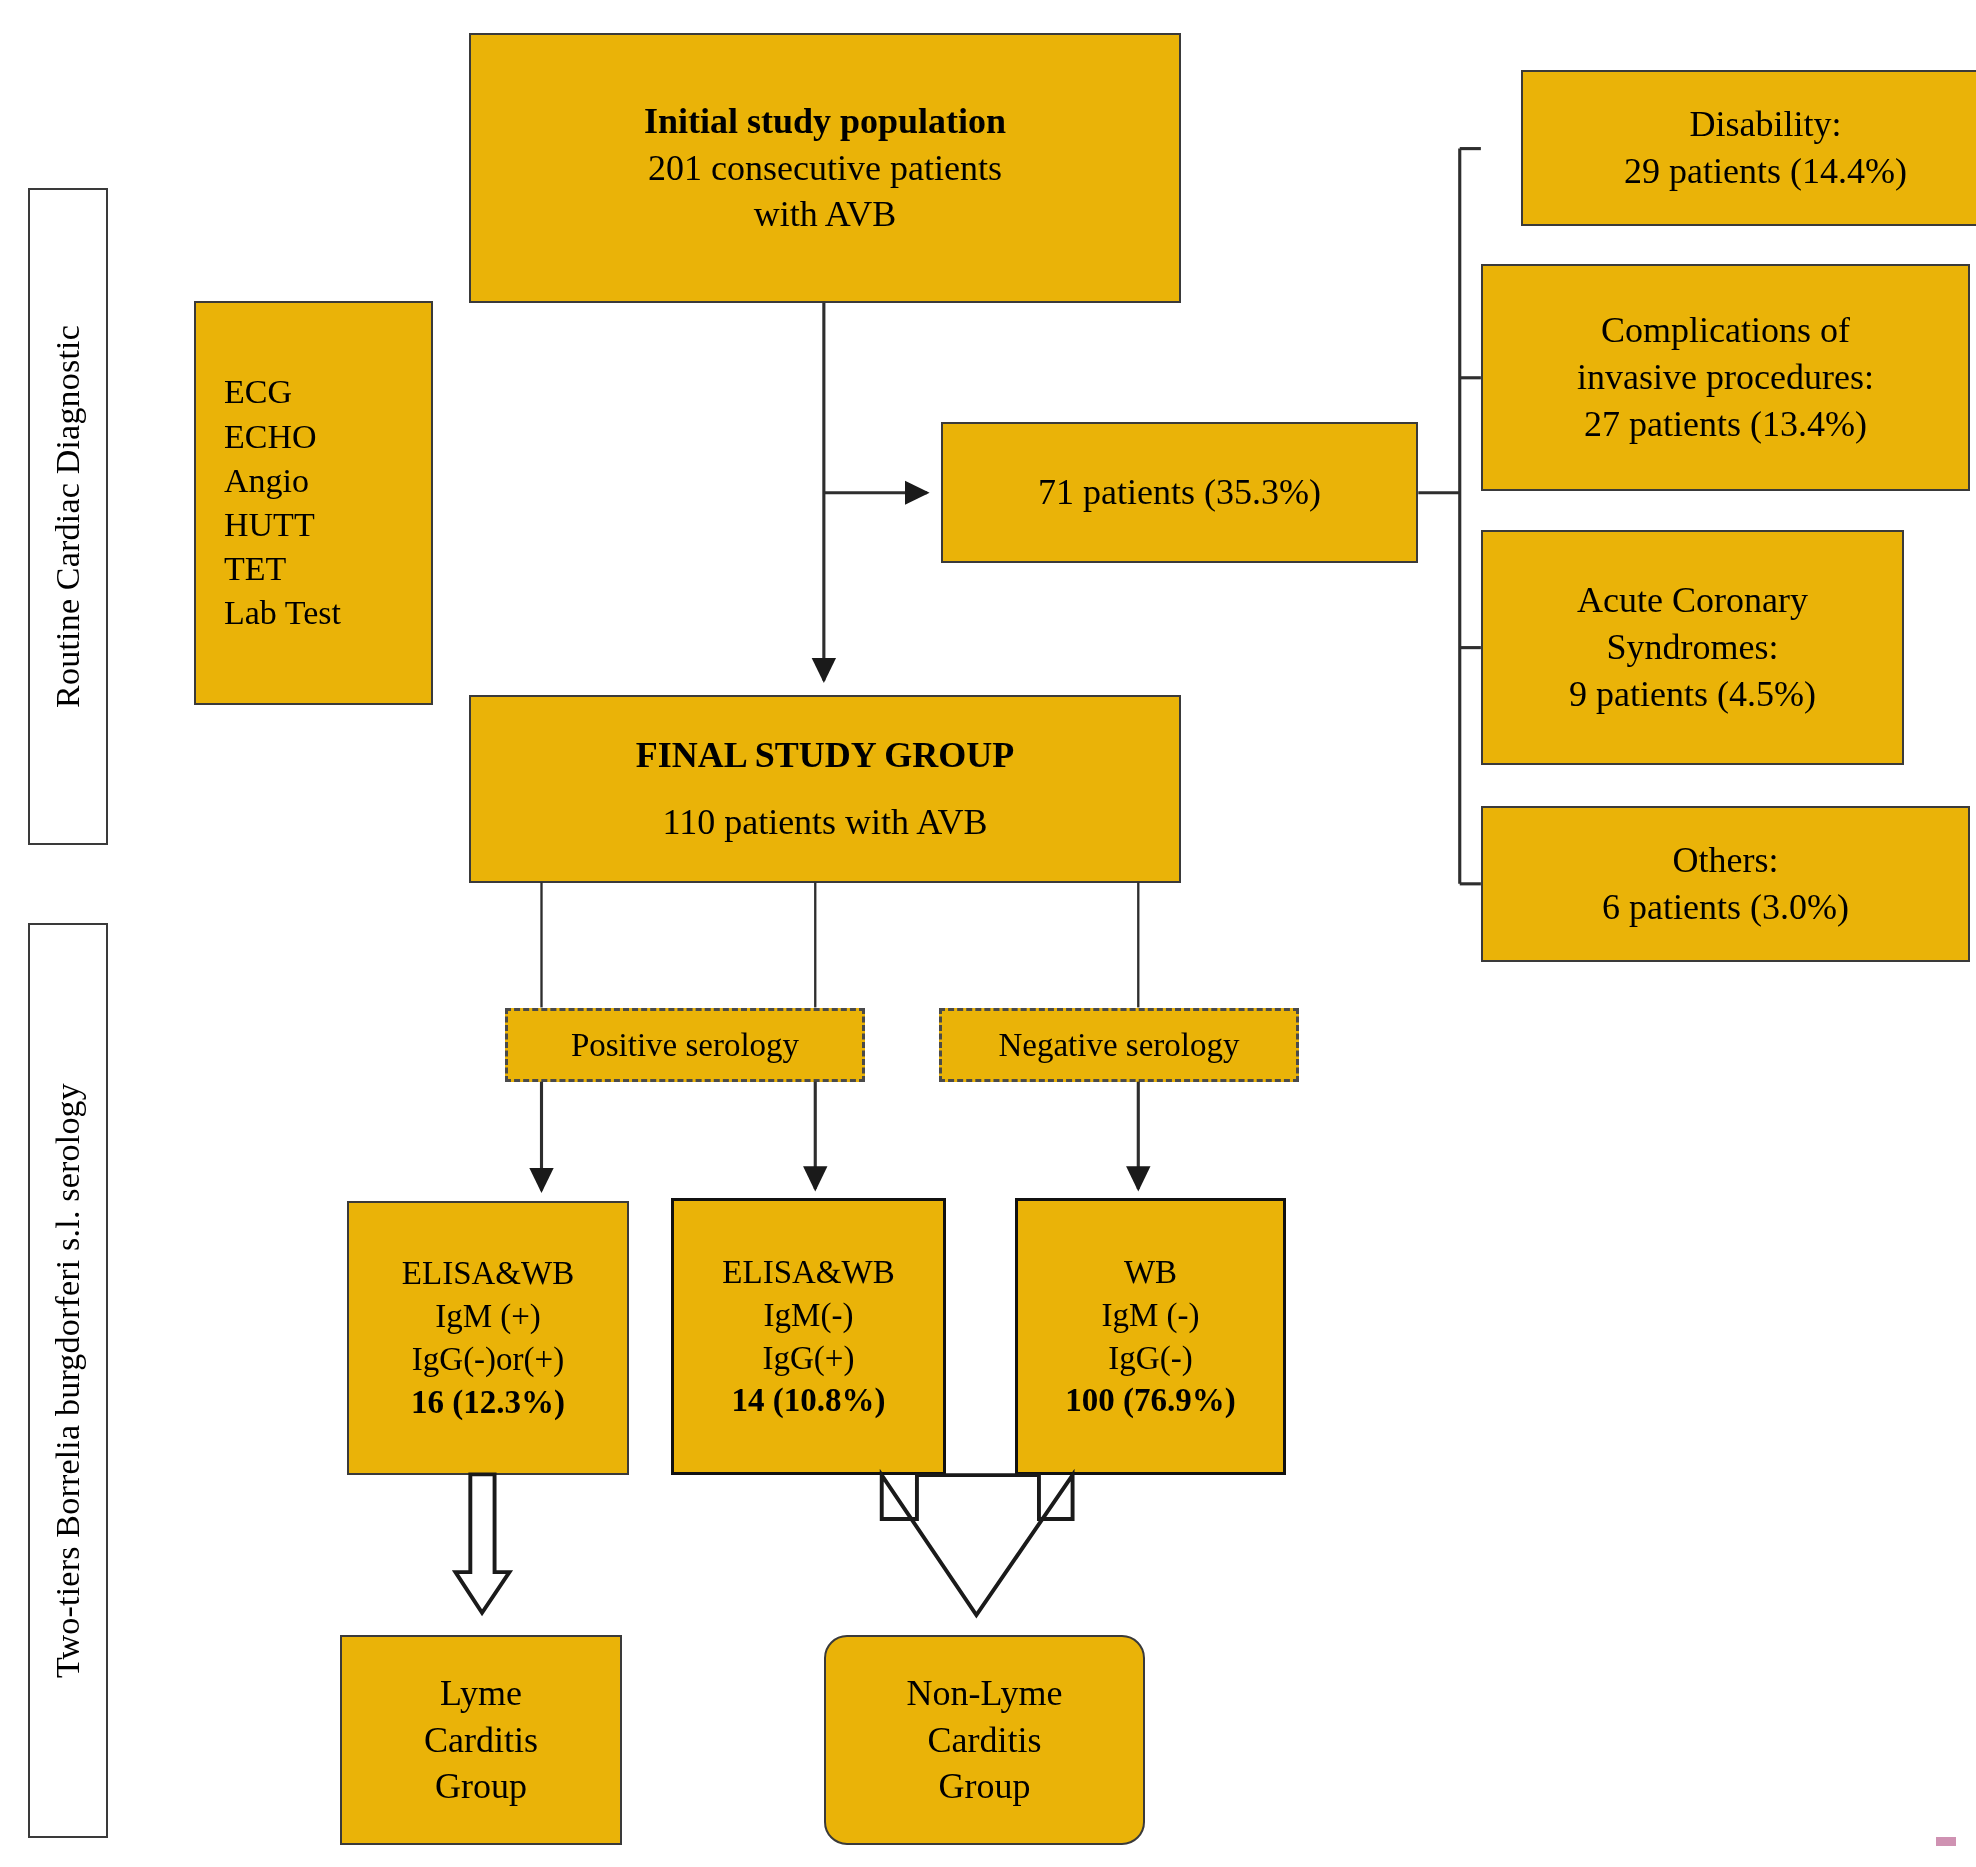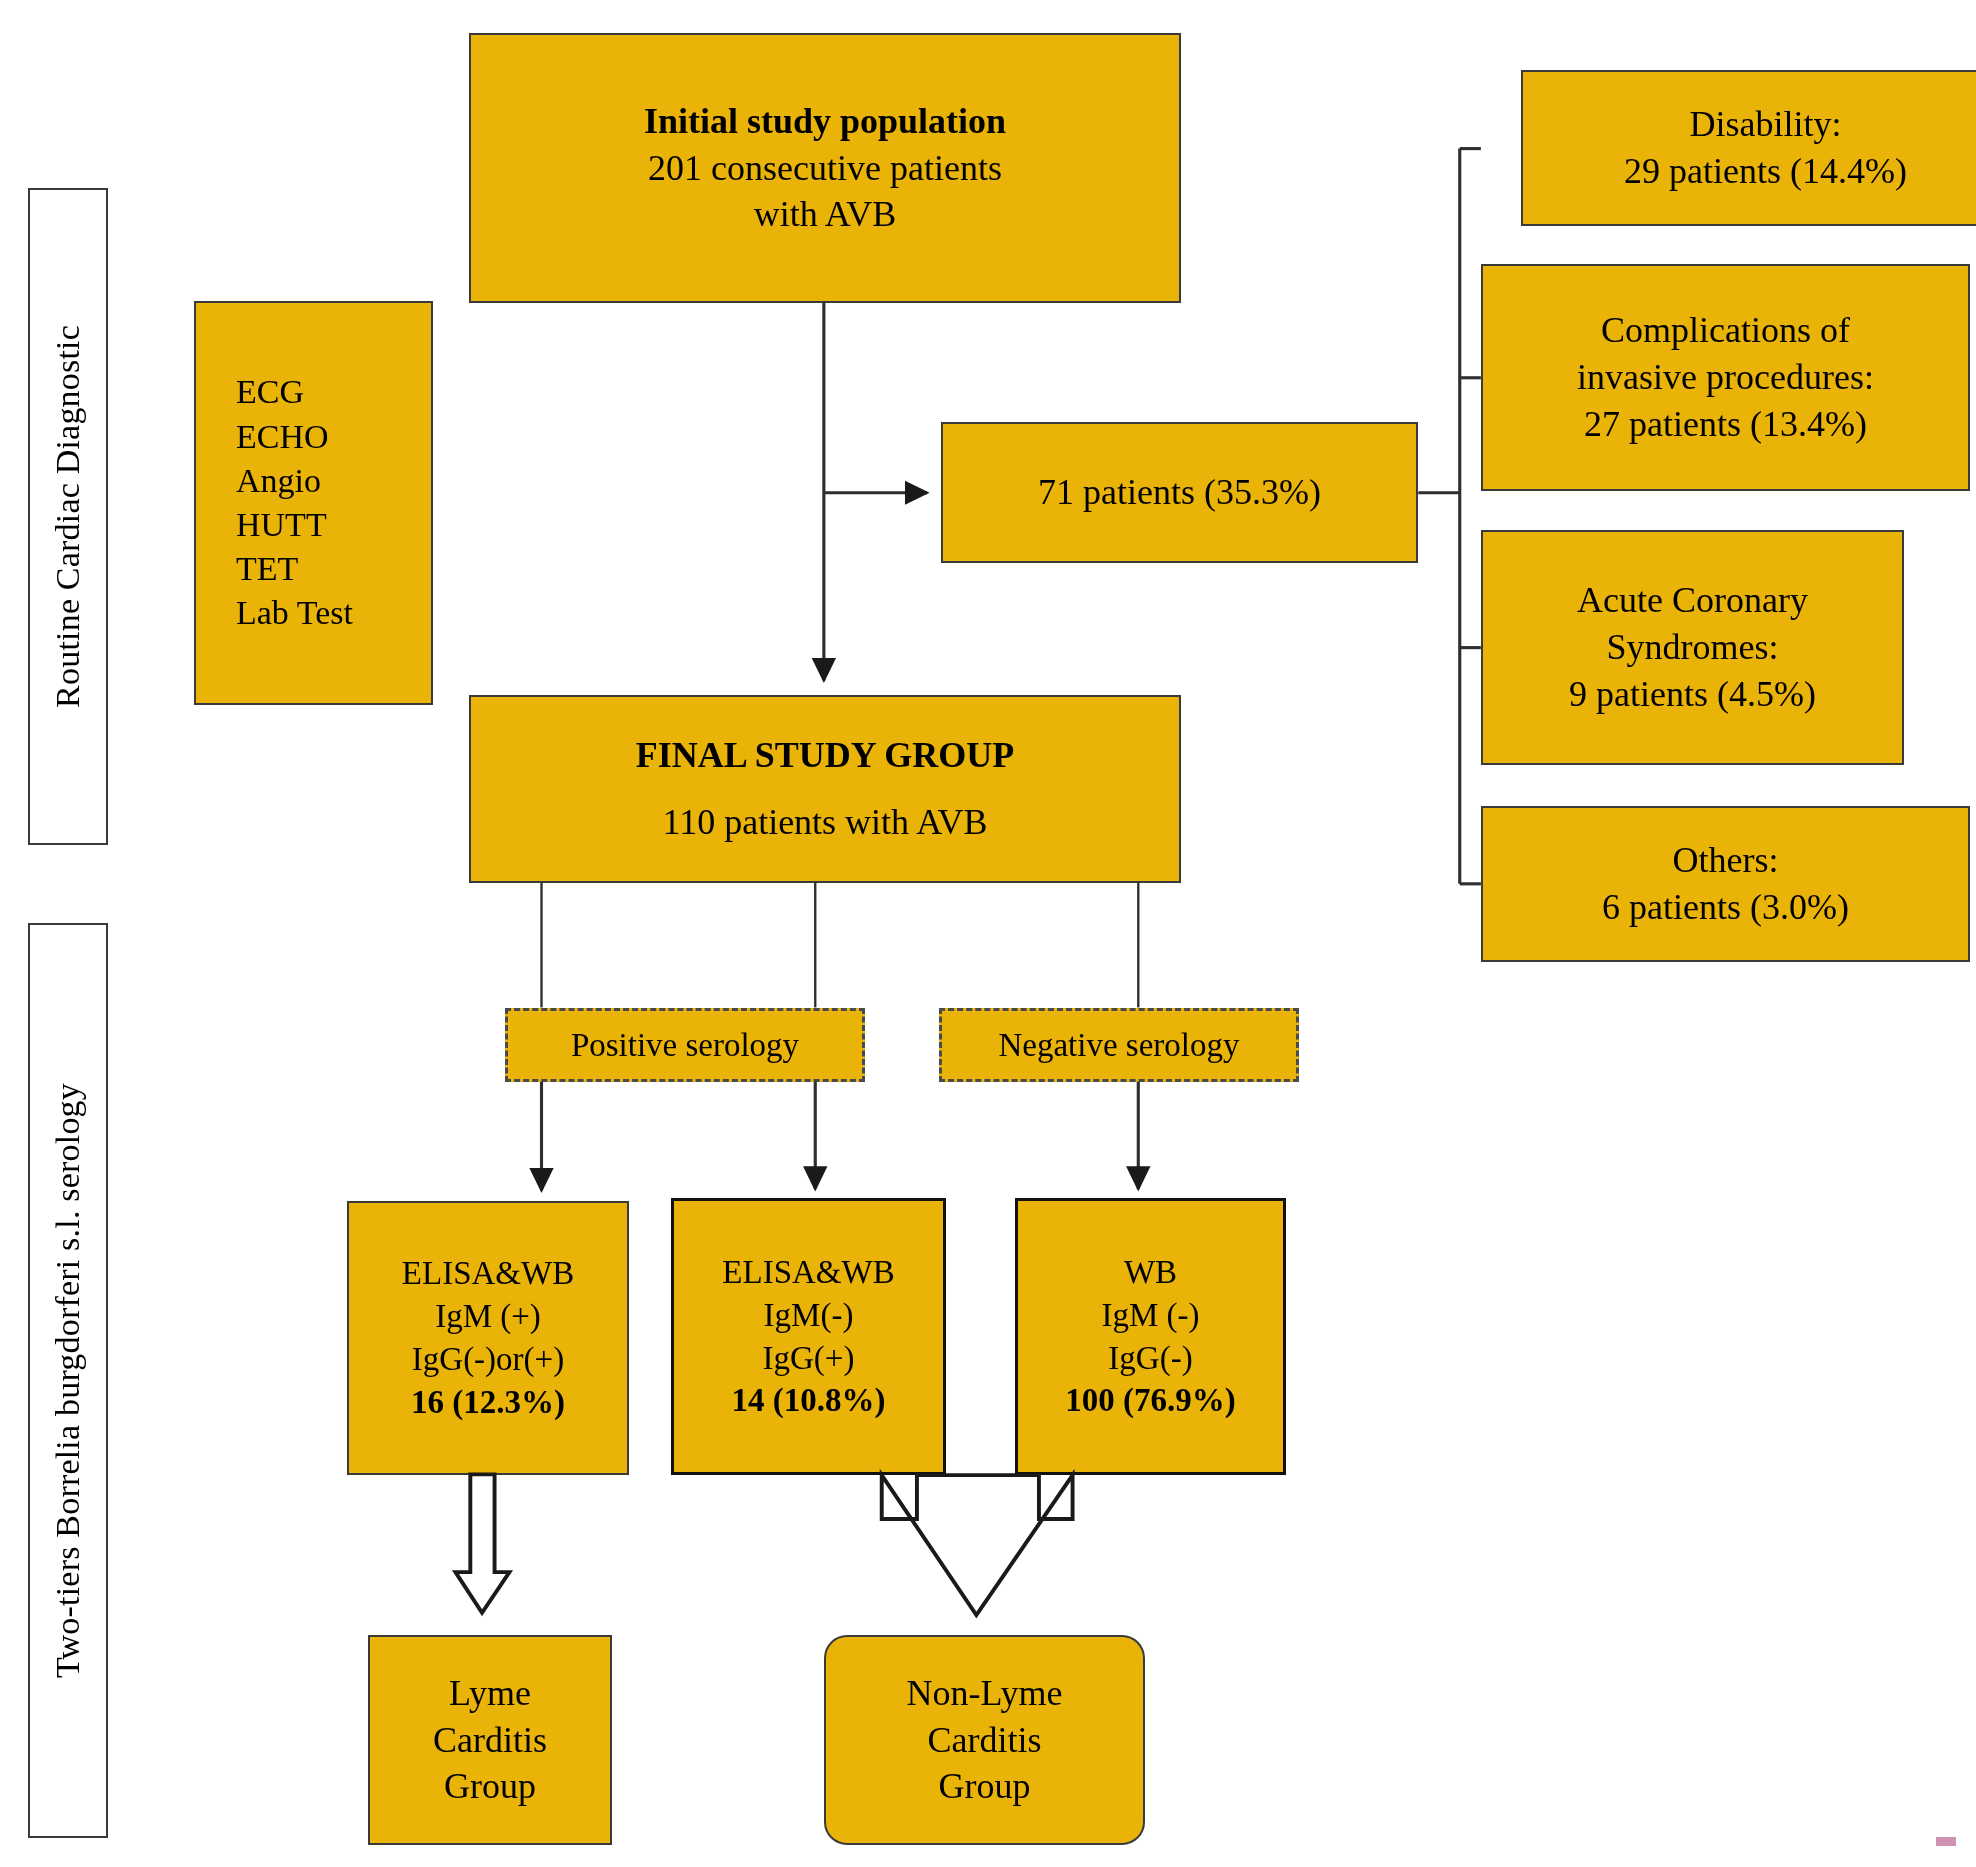--- a/index.html
+++ b/index.html
@@ -60,21 +60,21 @@
 <div id="page">
 
   <div class="vlabel" style="left:28px;top:188px;width:80px;height:657px;">
     <span>Routine Cardiac Diagnostic</span>
   </div>
 
   <div class="vlabel" style="left:28px;top:923px;width:80px;height:915px;">
     <span>Two-tiers Borrelia burgdorferi s.l. serology</span>
   </div>
 
-  <div class="box" style="left:194px;top:301px;width:239px;height:404px;align-items:flex-start;padding-left:40px;justify-content:center;">
+  <div class="box" style="left:194px;top:301px;width:239px;height:404px;align-items:flex-start;padding-left:28px;justify-content:center;">
     <div class="l2">ECG</div>
     <div class="l2">ECHO</div>
     <div class="l2">Angio</div>
     <div class="l2">HUTT</div>
     <div class="l2">TET</div>
     <div class="l2">Lab Test</div>
   </div>
 
   <div class="box" style="left:469px;top:33px;width:712px;height:270px;">
     <div class="l1 t-bold">Initial study population</div>
@@ -136,21 +136,21 @@
     <div class="l3 t-bold">14 (10.8%)</div>
   </div>
 
   <div class="box thick" style="left:1015px;top:1198px;width:271px;height:277px;">
     <div class="l3">WB</div>
     <div class="l3">IgM (-)</div>
     <div class="l3">IgG(-)</div>
     <div class="l3 t-bold">100 (76.9%)</div>
   </div>
 
-  <div class="box" style="left:368px;top:1635px;width:244px;height:210px;">
+  <div class="box" style="left:340px;top:1635px;width:282px;height:210px;">
     <div class="l1">Lyme</div>
     <div class="l1">Carditis</div>
     <div class="l1">Group</div>
   </div>
 
   <div class="box" style="left:824px;top:1635px;width:321px;height:210px;border-radius:23px;">
     <div class="l1">Non-Lyme</div>
     <div class="l1">Carditis</div>
     <div class="l1">Group</div>
   </div>

